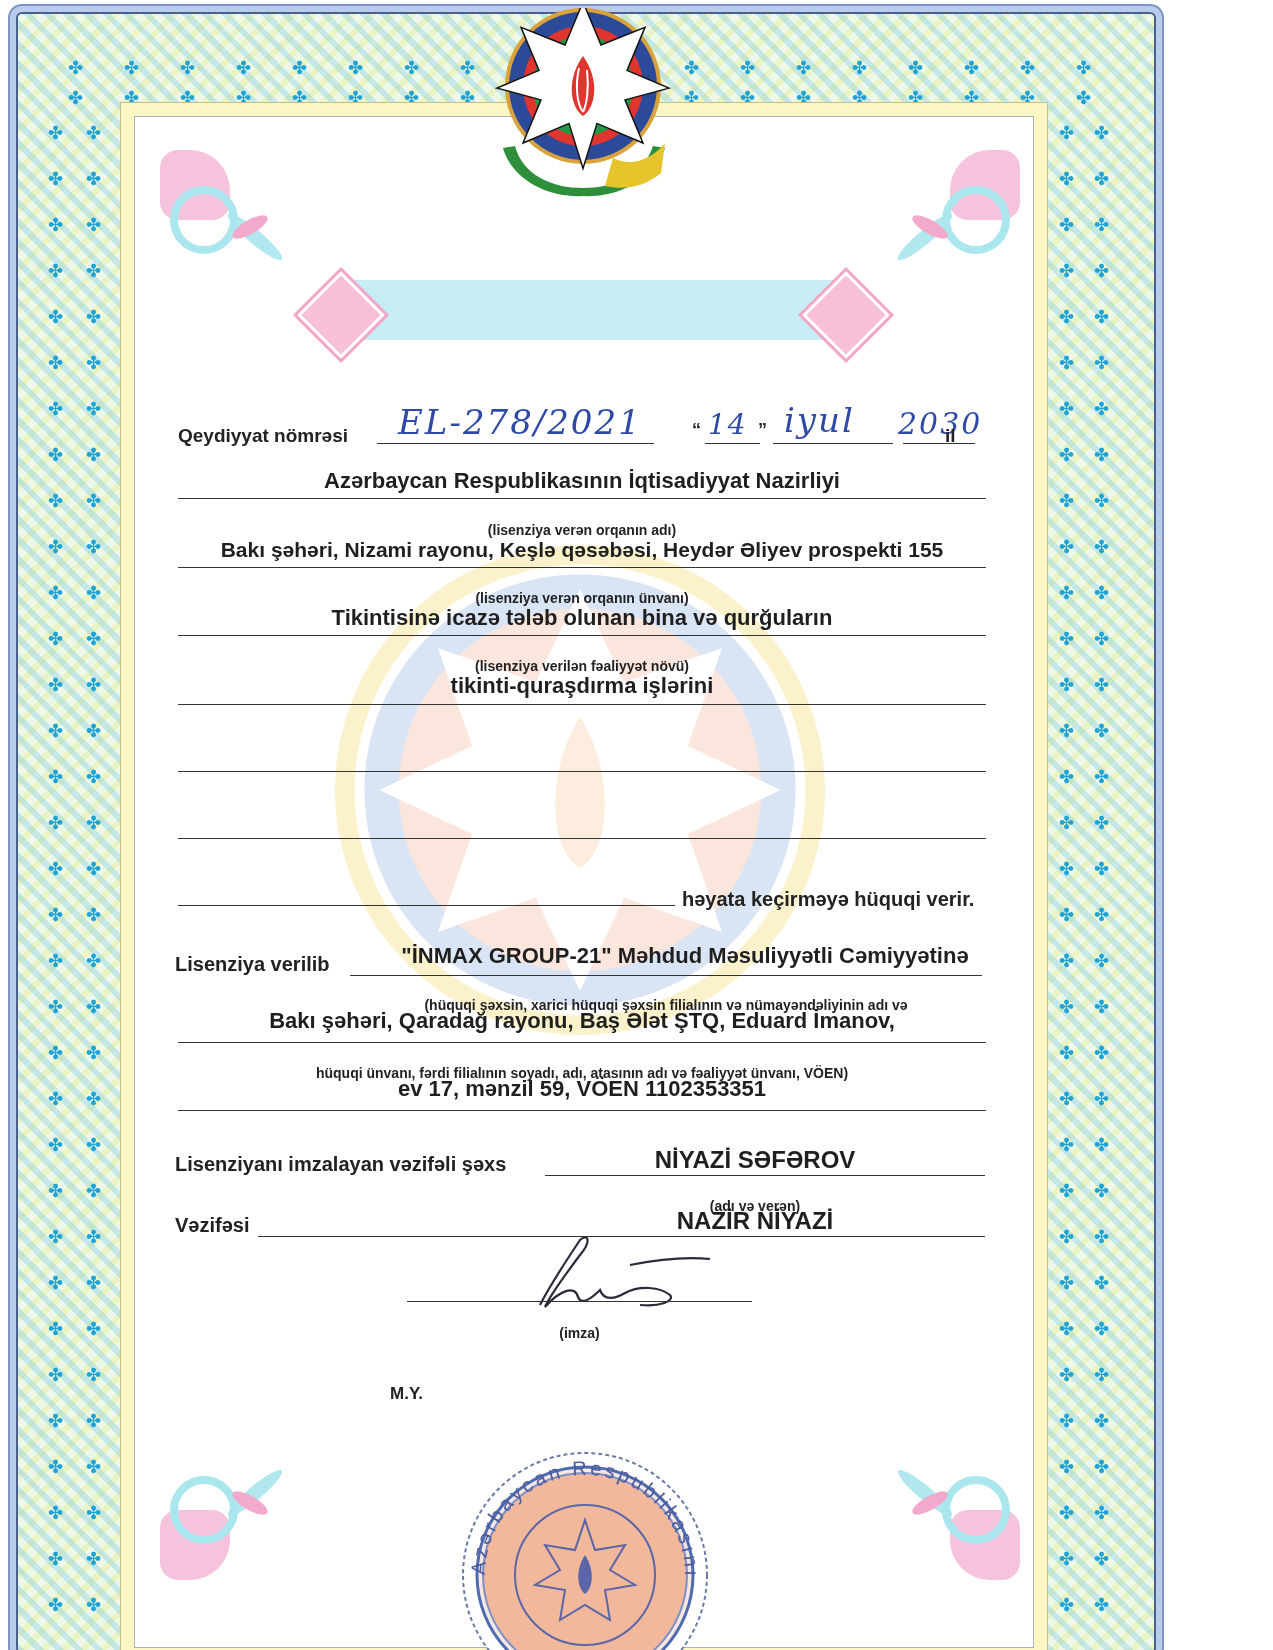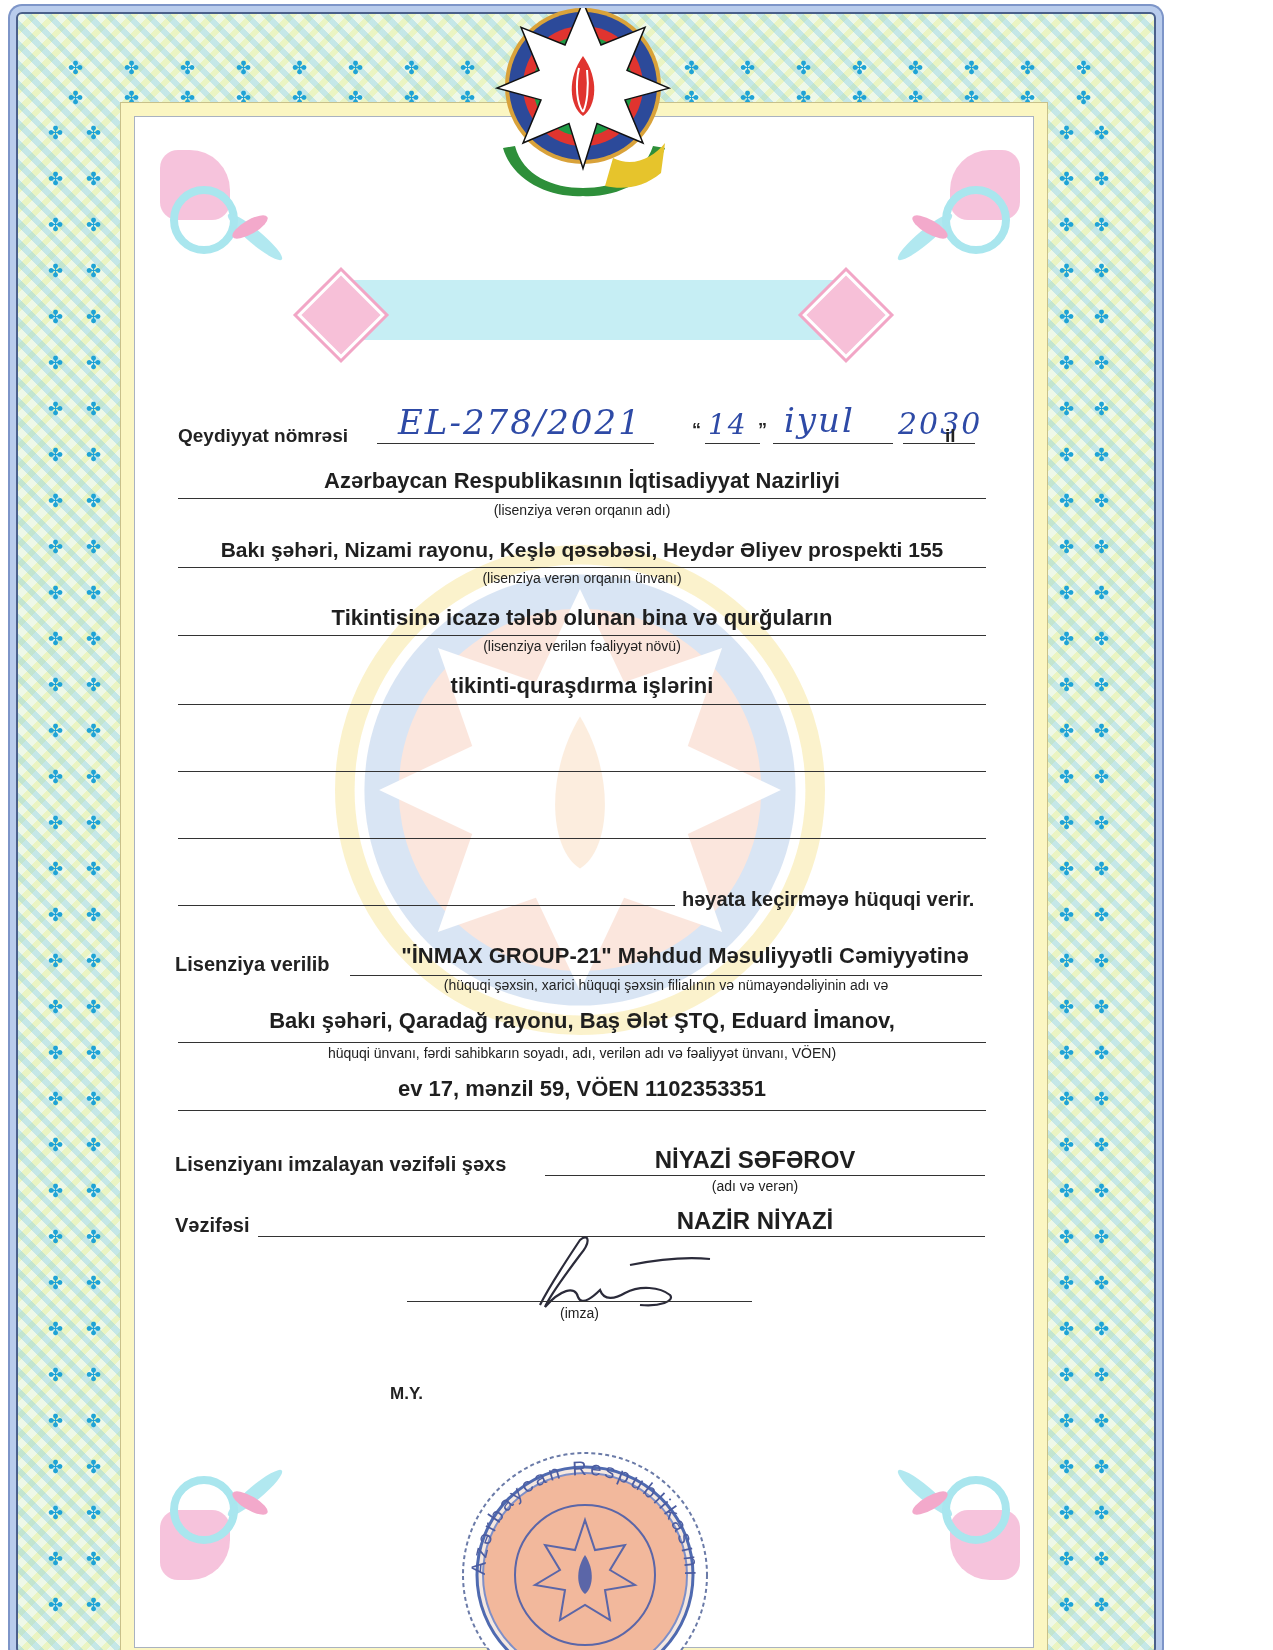--- a/index.html
+++ b/index.html
@@ -34,21 +34,21 @@
   .title-band .band { position:absolute; left:40px; top:10px; width:520px; height:60px; background:#c6eef4; border-radius:8px; }
   .title-band .diamond { position:absolute; top:14px; width:56px; height:56px; background:#f7c0d8; transform:rotate(45deg); border:3px solid #fff; box-shadow:0 0 0 3px #f2a6c6; }
   .title { position:absolute; left:0; top:12px; width:600px; text-align:center; font-family:"DejaVu Serif", serif; font-weight:bold; font-size:64px; letter-spacing:3px;
     color:#8c97a8; -webkit-text-stroke:2px #2d3f70; text-shadow:3px 3px 0 #3f4f80; }
 
   
   .watermark { position:absolute; left:335px; top:545px; width:490px; height:490px; opacity:.28; }
   .lbl { position:absolute; font-weight:bold; font-size:19px; color:#222; white-space:nowrap; }
   .line { position:absolute; height:0; border-top:1.5px solid #333; }
   .val { position:absolute; font-weight:bold; font-size:22px; color:#1f1f1f; text-align:center; white-space:nowrap; }
-  .cap { position:absolute; font-weight:normal; font-size:14px; color:#222; text-align:center; white-space:nowrap; }
+  .cap { position:absolute; font-weight:bold; font-size:14px; color:#222; text-align:center; white-space:nowrap;margin-top:20px; }
   .hand { position:absolute; font-family:"DejaVu Serif", serif; font-style:italic; font-size:34px; color:#2e4aa6; white-space:nowrap; letter-spacing:2px; }
 
   .signature { position:absolute; left:500px; top:1235px; width:220px; height:80px; }
   .seal { position:absolute; left:460px; top:1450px; width:250px; height:250px; }
 </style>
 </head>
 <body>
 
 <div class="frame-outer">
   <div class="frame-motifs" id="motifs">
@@ -314,21 +314,21 @@
 <div class="line" style="left:178px;top:838px;width:808px;"></div>
 <div class="line" style="left:178px;top:905px;width:497px;"></div>
 <div class="lbl" style="left:682px;top:888px;font-size:20px;">həyata keçirməyə hüquqi verir.</div>
 
 <div class="lbl" style="left:175px;top:953px;font-size:20px;">Lisenziya verilib</div>
 <div class="line" style="left:350px;top:975px;width:632px;"></div>
 <div class="val" style="left:350px;top:943px;width:670px;">"İNMAX GROUP-21" Məhdud Məsuliyyətli Cəmiyyətinə</div>
 <div class="cap" style="left:350px;top:977px;width:632px;">(hüquqi şəxsin, xarici hüquqi şəxsin filialının və nümayəndəliyinin adı və</div>
 <div class="val" style="left:178px;top:1008px;width:808px;">Bakı şəhəri, Qaradağ rayonu, Baş Ələt ŞTQ, Eduard İmanov,</div>
 <div class="line" style="left:178px;top:1042px;width:808px;"></div>
-<div class="cap" style="left:178px;top:1045px;width:808px;">hüquqi ünvanı, fərdi sahibkarın soyadı, adı, verilən adı və fəaliyyət ünvanı, VÖEN)</div>
+<div class="cap" style="left:178px;top:1045px;width:808px;">hüquqi ünvanı, fərdi filialının soyadı, adı, atasının adı və fəaliyyət ünvanı, VÖEN)</div>
 <div class="val" style="left:178px;top:1076px;width:808px;">ev 17, mənzil 59, VÖEN 1102353351</div>
 <div class="line" style="left:178px;top:1110px;width:808px;"></div>
 
 <div class="lbl" style="left:175px;top:1153px;font-size:20px;">Lisenziyanı imzalayan vəzifəli şəxs</div>
 <div class="line" style="left:545px;top:1175px;width:440px;"></div>
 <div class="val" style="left:545px;top:1146px;width:420px;font-size:24px;">NİYAZİ SƏFƏROV</div>
 <div class="cap" style="left:545px;top:1178px;width:420px;">(adı və verən)</div>
 <div class="lbl" style="left:175px;top:1214px;font-size:20px;">Vəzifəsi</div>
 <div class="line" style="left:258px;top:1236px;width:727px;"></div>
 <div class="val" style="left:545px;top:1207px;width:420px;font-size:24px;">NAZİR NİYAZİ</div>

